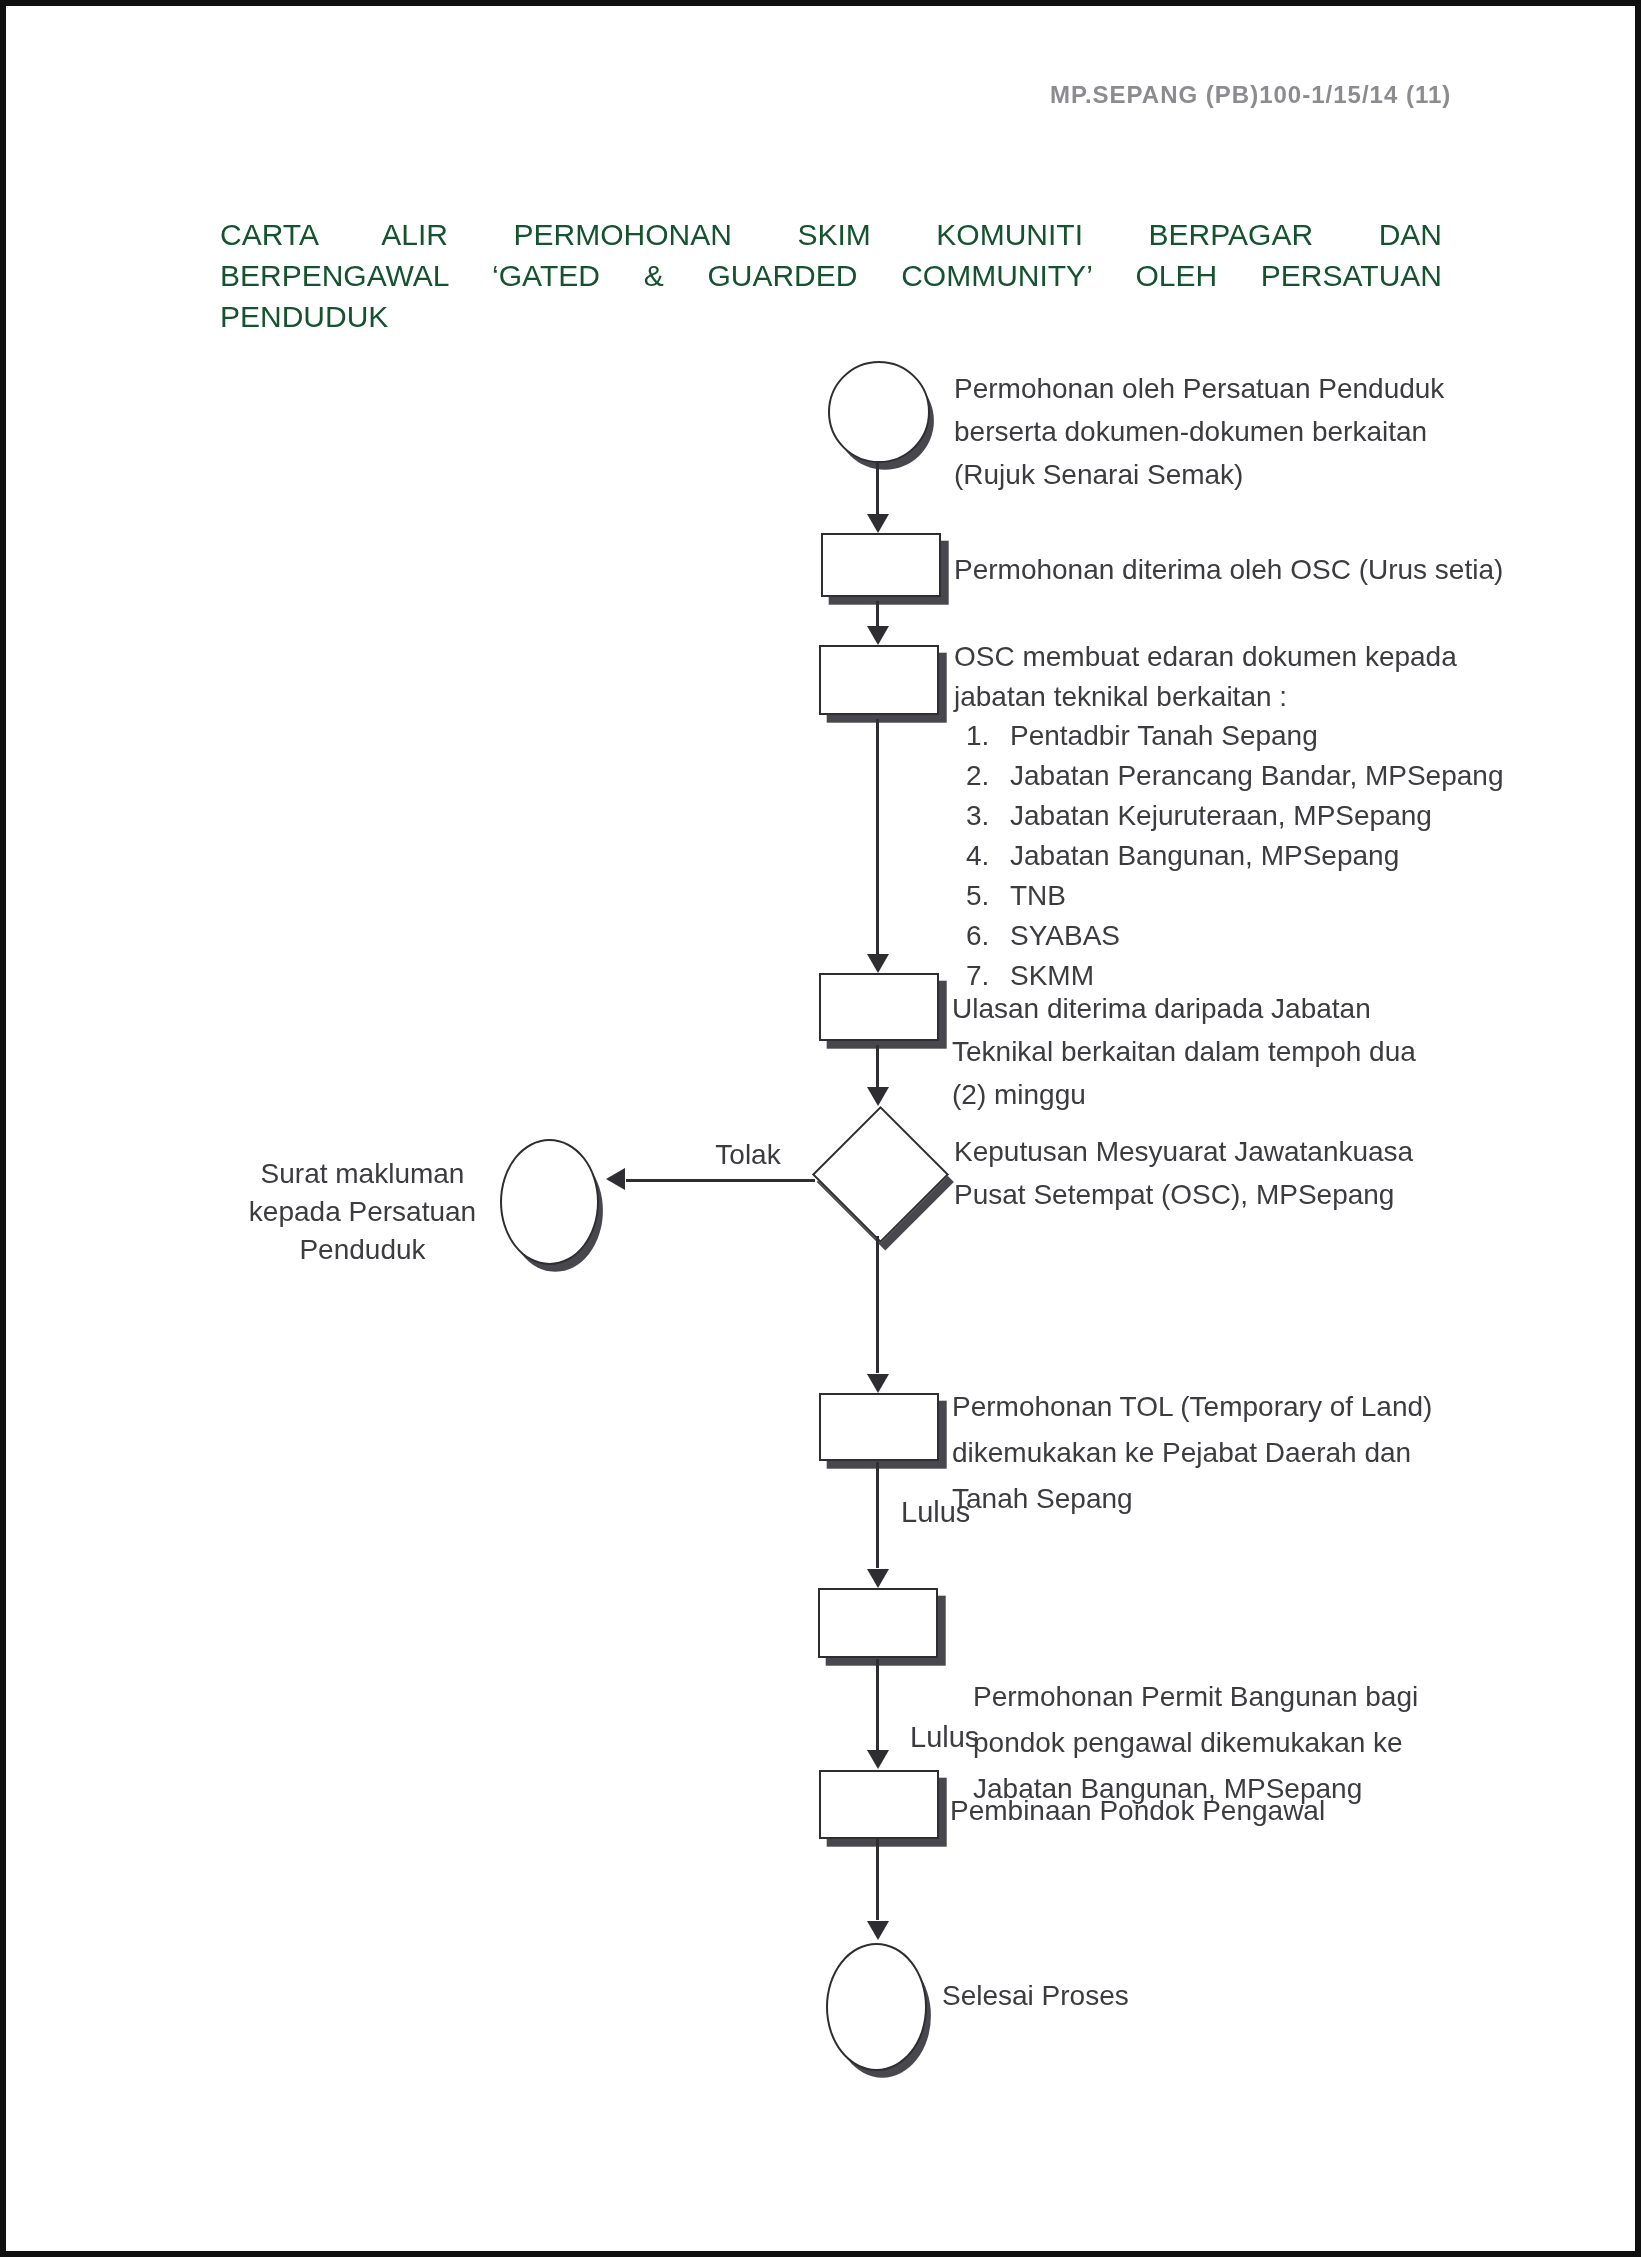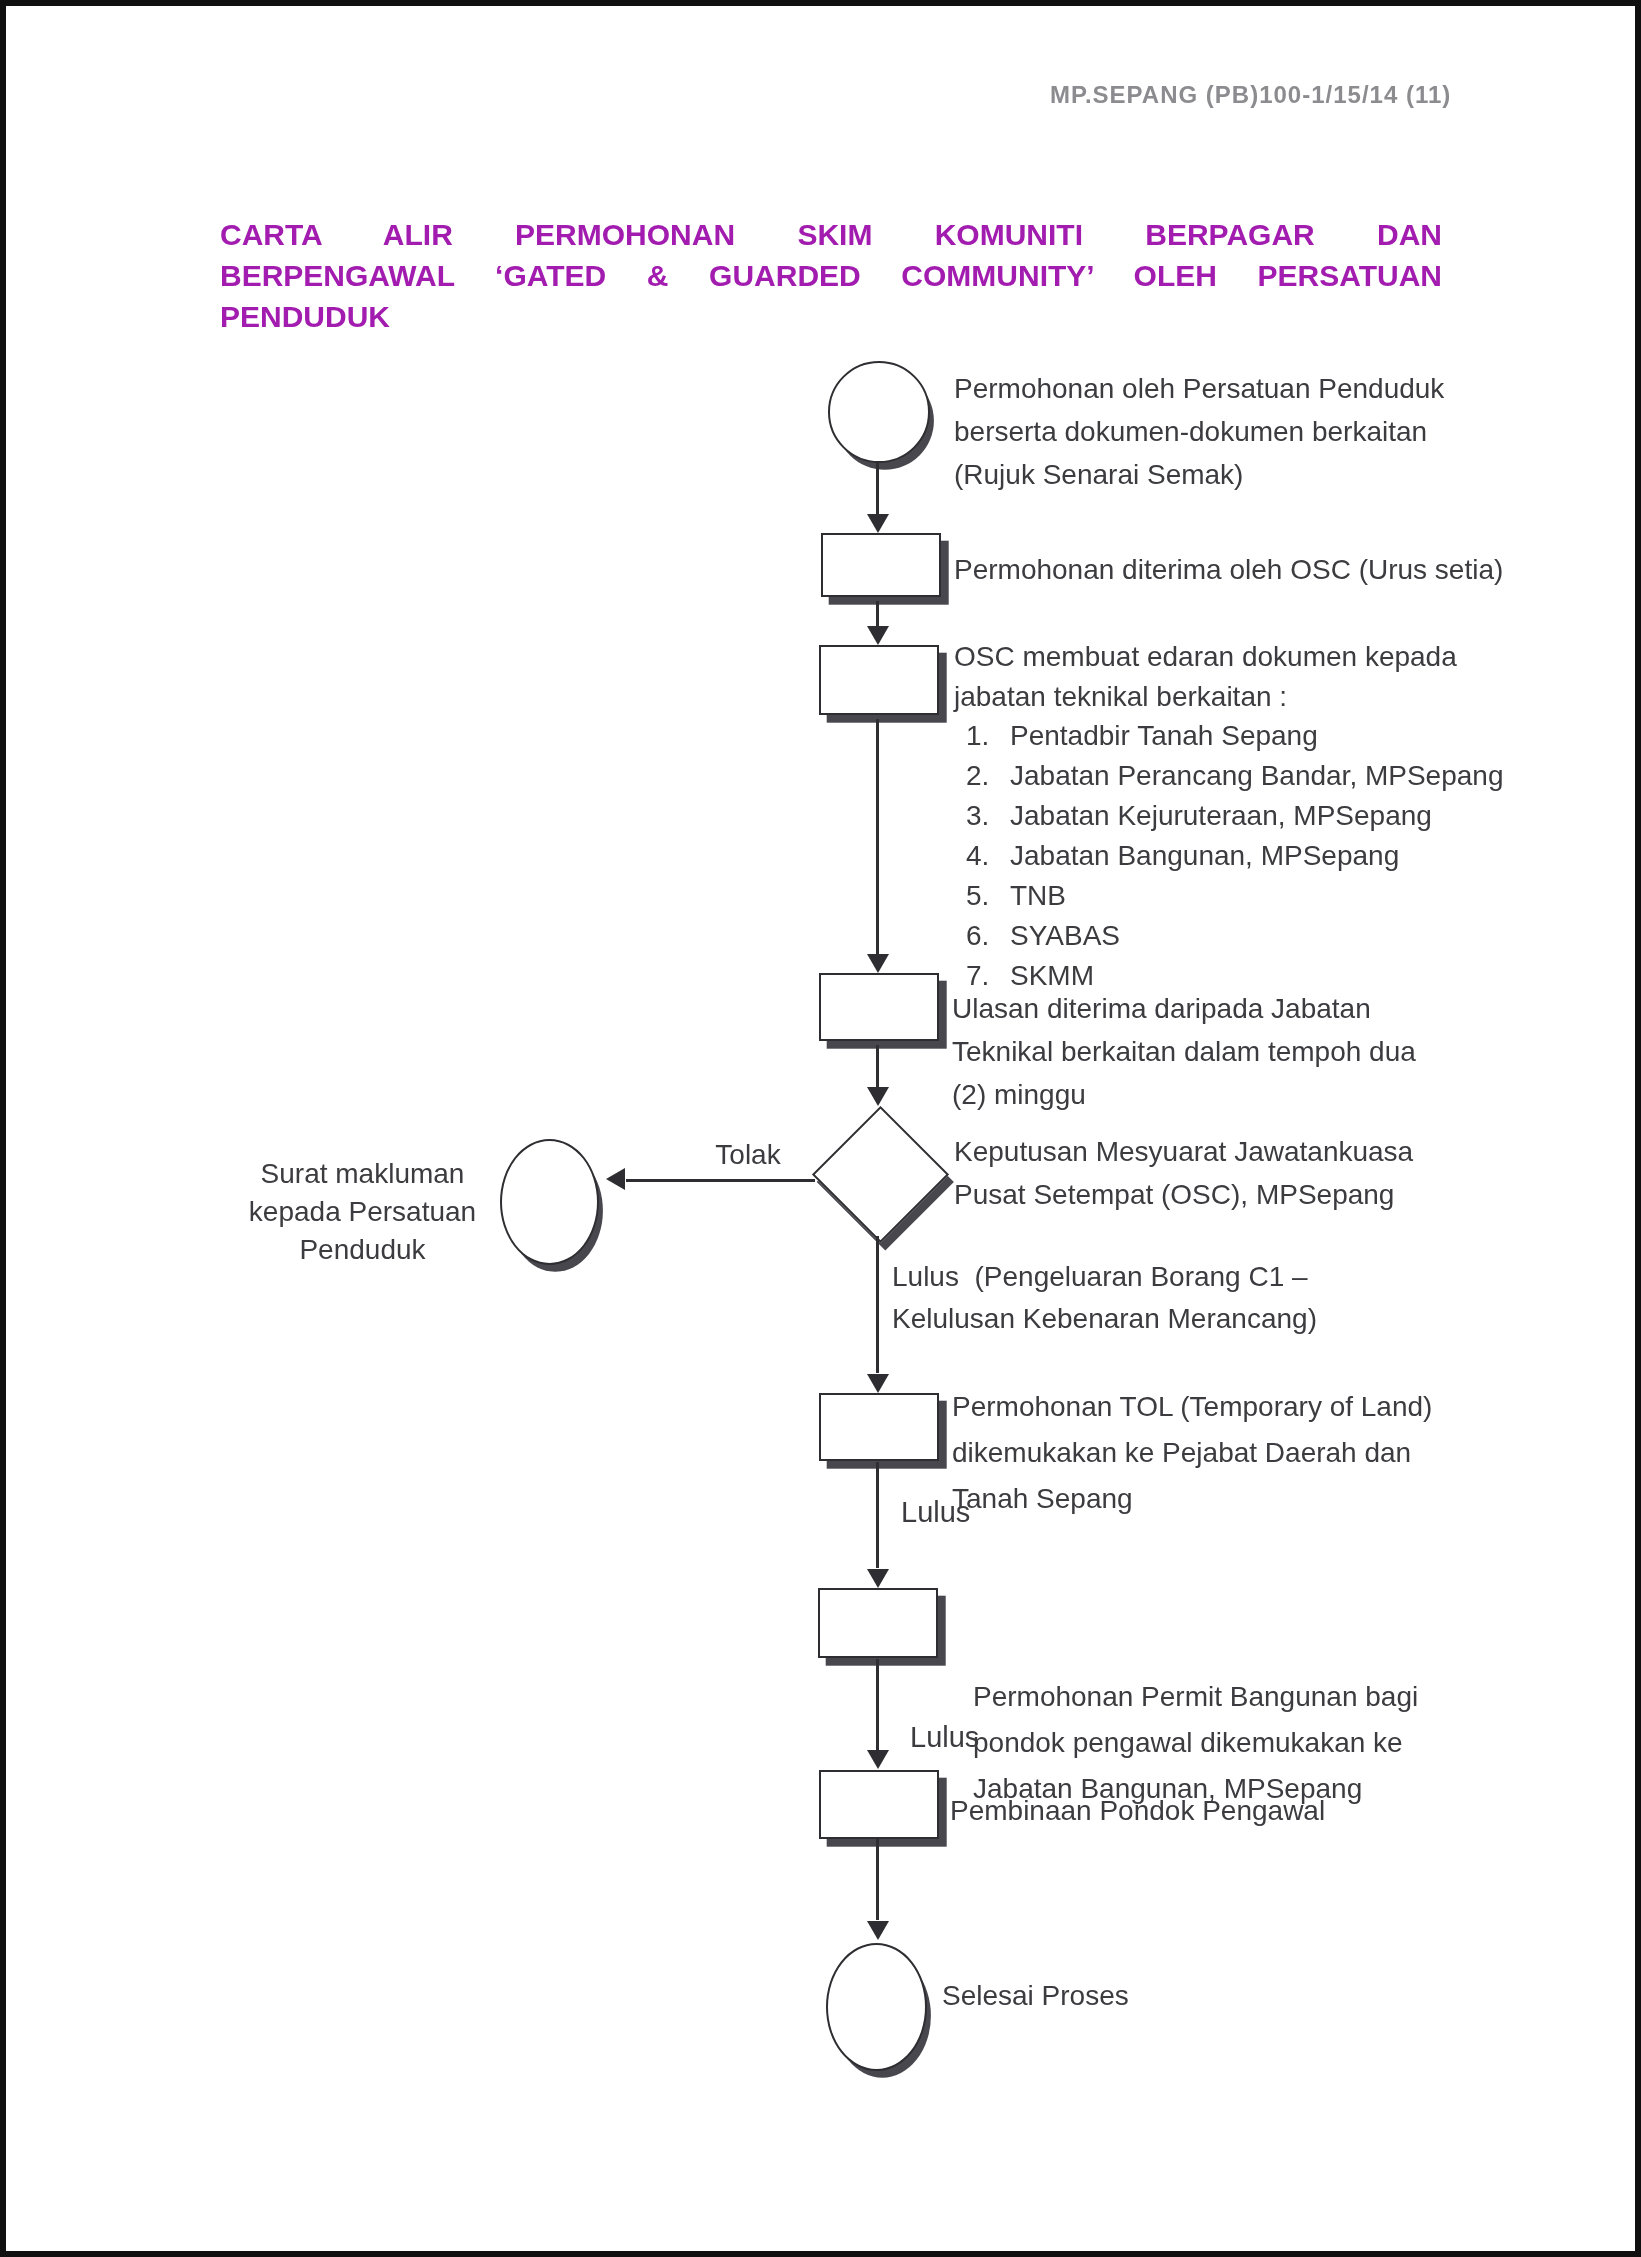--- a/index.html
+++ b/index.html
@@ -9,21 +9,21 @@
     font-family:"Liberation Sans","DejaVu Sans",sans-serif;
     color:#3c3c40;
   }
   .frame { position:absolute; inset:0; border:6.8px solid #101010; pointer-events:none; }
   .abs { position:absolute; }
 
   .ref {
     font-size:24px; font-weight:bold; color:#8c8c90; letter-spacing:1px;
     white-space:nowrap;
   }
-  .title { font-size:30px; font-weight:bold; color:#a21caf; line-height:41px; }
+  .title { font-size:30px; font-weight:normal; color:#14532d; line-height:41px; }
   .title-line.j { text-align:justify; text-align-last:justify; }
 
   .body-text { font-size:28px; line-height:43px; white-space:pre-wrap; }
   .lh48 { line-height:46px; }
   .lh43 { line-height:42px; }
   .one-line { white-space:nowrap; }
   .centered { text-align:center; }
 
   .node-rect {
     background:#fff; border:2.9px solid #2e2e32;
@@ -147,22 +147,20 @@
   <div class="abs branch-label centered" style="left:695px; top:1139px; width:106px;">Tolak</div>
   <div class="abs hline" style="left:626px; top:1179px; width:189px;"></div>
   <div class="abs head-left" style="left:606px; top:1168px;"></div>
   <div class="abs node-circle" style="left:500px; top:1139px; width:95px; height:122px;"></div>
   <div class="abs body-text centered" style="left:234px; top:1155px; width:257px; line-height:38px;">Surat makluman
 kepada Persatuan
 Penduduk</div>
 
   <div class="abs vline" style="left:876px; top:1236px; height:137px;"></div>
   <div class="abs head-down" style="left:867px; top:1374px;"></div>
-  <div class="abs body-text lh43" style="left:892px; top:1256px; width:599px;">Lulus  (Pengeluaran Borang C1 –
-Kelulusan Kebenaran Merancang)</div>
 
   <div class="abs node-rect" style="left:819px; top:1393px; width:116px; height:64px;"></div>
   <div class="abs body-text lh48" style="left:952px; top:1384px; width:599px;">Permohonan TOL (Temporary of Land)
 dikemukakan ke Pejabat Daerah dan
 Tanah Sepang</div>
 
   <div class="abs vline" style="left:876px; top:1462px; height:106px;"></div>
   <div class="abs head-down" style="left:867px; top:1569px;"></div>
   <div class="abs outcome-label" style="left:901px; top:1496px;">Lulus</div>
 

